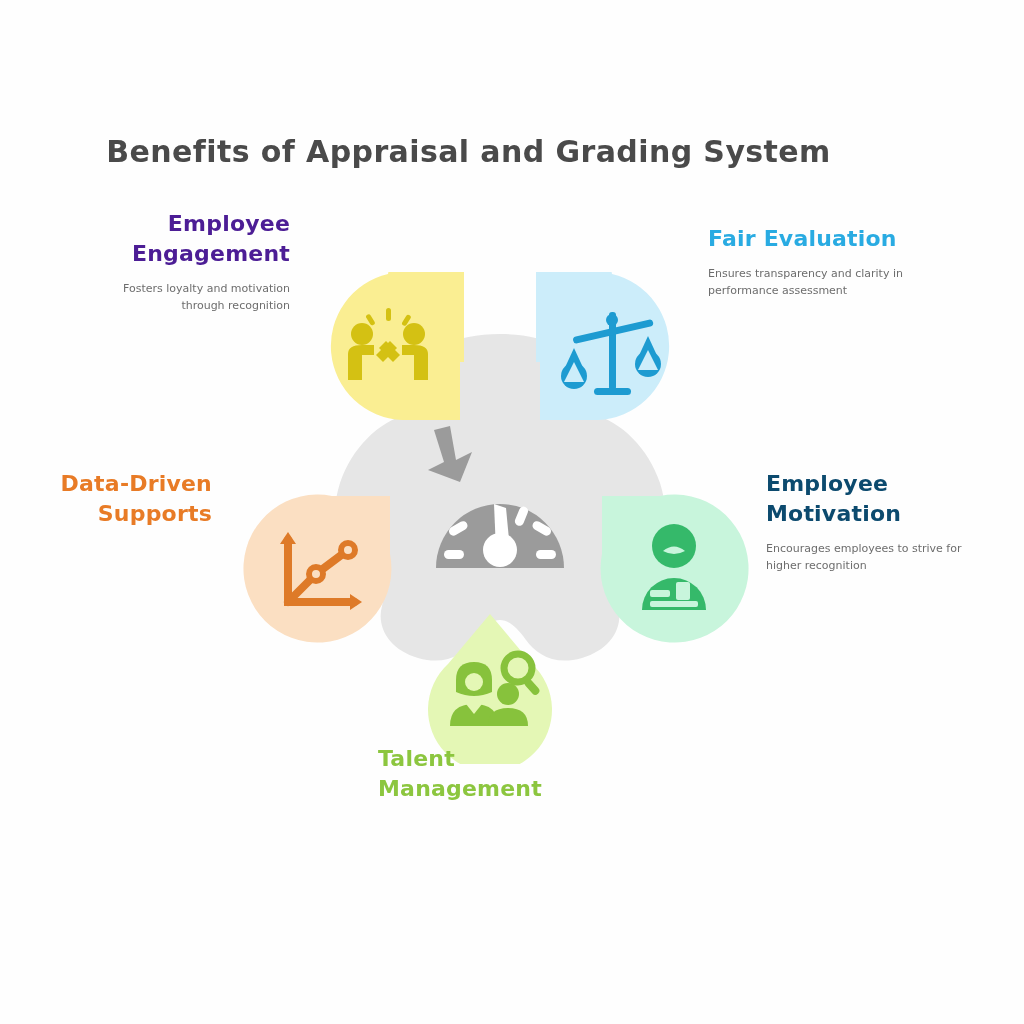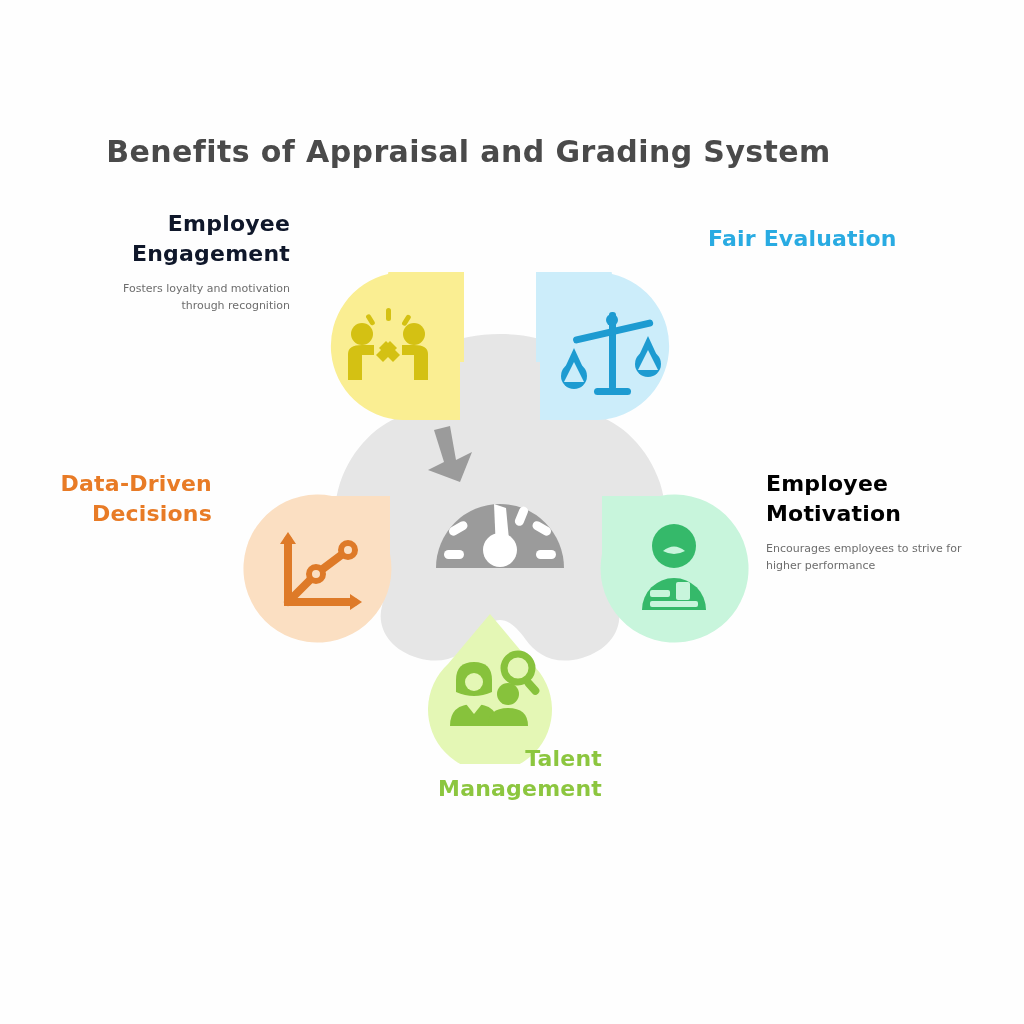--- a/index.html
+++ b/index.html
@@ -76,21 +76,21 @@
   }
   .block .desc {
     font-family: "DejaVu Sans", sans-serif;
     font-size: 11px;
     line-height: 1.52;
     color: #6d6d6d;
     margin: 0;
   }
   .align-right { text-align: right; }
   .align-left  { text-align: left; }
-  .align-center{ text-align: right; }
+  .align-center{ text-align: left; }
 
   #block-engagement { left: 78px;  top: 209px; width: 212px; }
   #block-evaluation { left: 688px; top: 224px; width: 228px; margin-left: 20px; }
   #block-datadriven { left: 30px;  top: 469px; width: 182px; }
   #block-motivation { left: 766px; top: 469px; width: 218px; }
   #block-talent     { left: 378px; top: 744px; width: 224px; }
 </style>
 </head>
 <body>
 
@@ -216,34 +216,35 @@
         <circle cx="62" cy="38" r="11"></circle>
         <path d="M42 70 q0 -18 20 -18 q20 0 20 18 z"></path>
 
         <circle cx="72" cy="12" r="14" fill="none" stroke="#87C23C" stroke-width="7"></circle>
         <rect x="82" y="22" width="8" height="18" rx="4" transform="rotate(-42 86 31)"></rect>
       </g>
     </svg>
   </div>
 
   <div class="block align-right" id="block-engagement">
-    <p class="heading" style="color:#0f172a">Employee Engagement</p>
+    <p class="heading" style="color:#4c1d95">Employee Engagement</p>
     <p class="desc">Fosters loyalty and motivation through recognition</p>
   </div>
 
   <div class="block align-left" id="block-evaluation">
     <p class="heading" style="color:#29ABE2">Fair Evaluation</p>
+    <p class="desc">Ensures transparency and clarity in performance assessment</p>
   </div>
 
   <div class="block align-right" id="block-datadriven">
-    <p class="heading" style="color:#E87B26">Data-Driven Decisions</p>
+    <p class="heading" style="color:#E87B26">Data-Driven Supports</p>
   </div>
 
   <div class="block align-left" id="block-motivation">
-    <p class="heading" style="color:#000000">Employee Motivation</p>
-    <p class="desc">Encourages employees to strive for higher performance</p>
+    <p class="heading" style="color:#0c4a6e">Employee Motivation</p>
+    <p class="desc">Encourages employees to strive for higher recognition</p>
   </div>
 
   <div class="block align-center" id="block-talent">
     <p class="heading" style="color:#8CC63F">Talent Management</p>
   </div>
 
 </div>
 
 </body></html>

